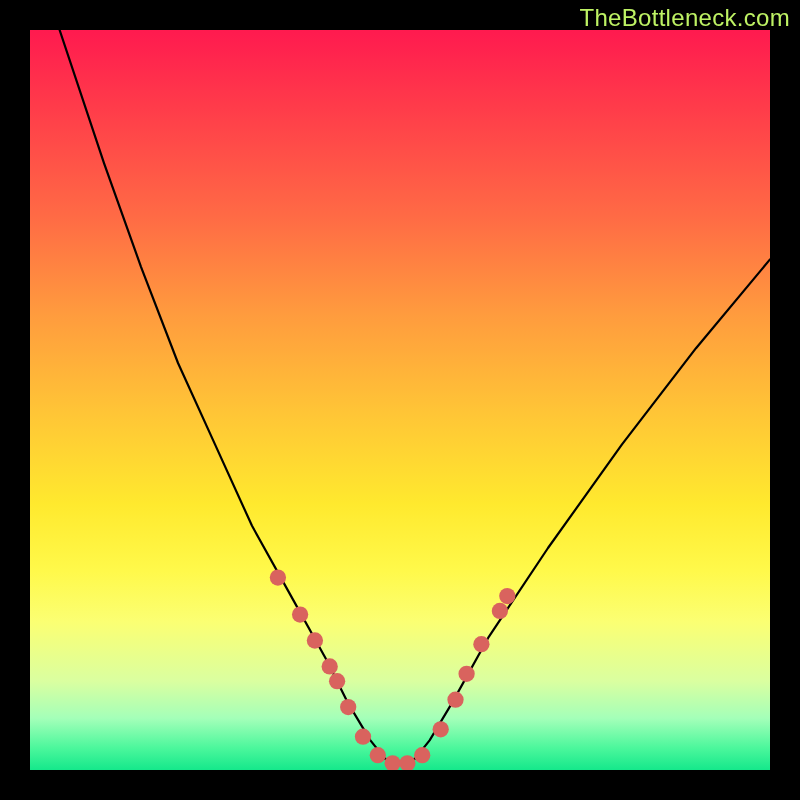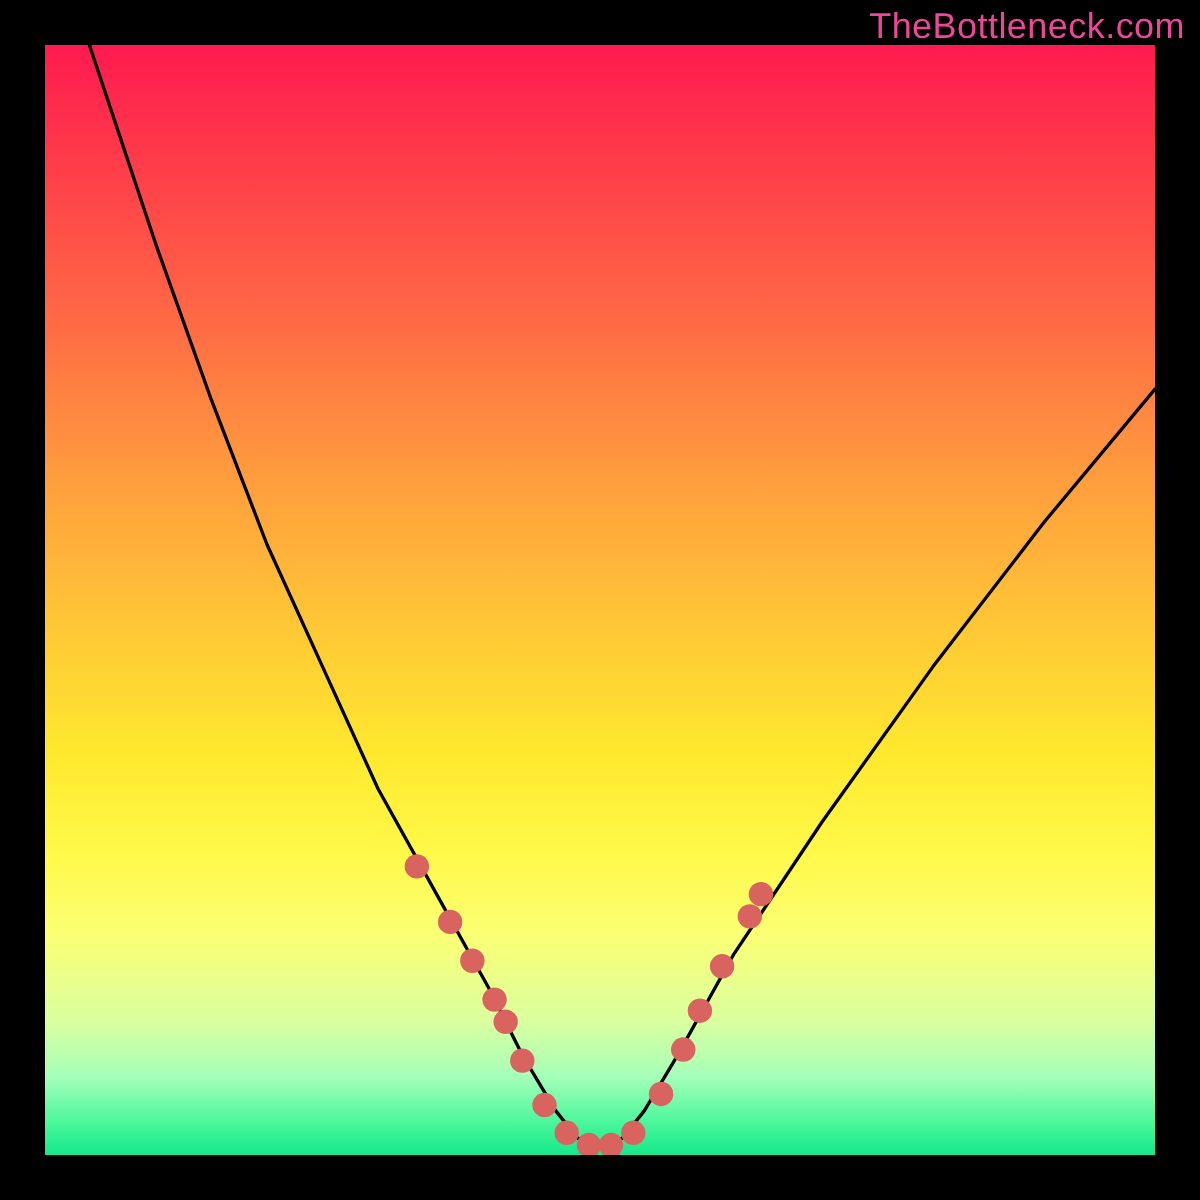--- a/index.html
+++ b/index.html
@@ -43,21 +43,21 @@
     position: absolute;
     left: 0;
     top: 0;
     width: 740px;
     height: 740px;
   }
   .watermark {
     position: absolute;
     top: 4px;
     right: 10px;
-    color: #ec4899;
+    color: #bef264;
     font-size: 24px;
     font-weight: 500;
     letter-spacing: 0.3px;
     user-select: none;
   }
 </style>
 </head>
 <body>
 
 <div class="frame">

